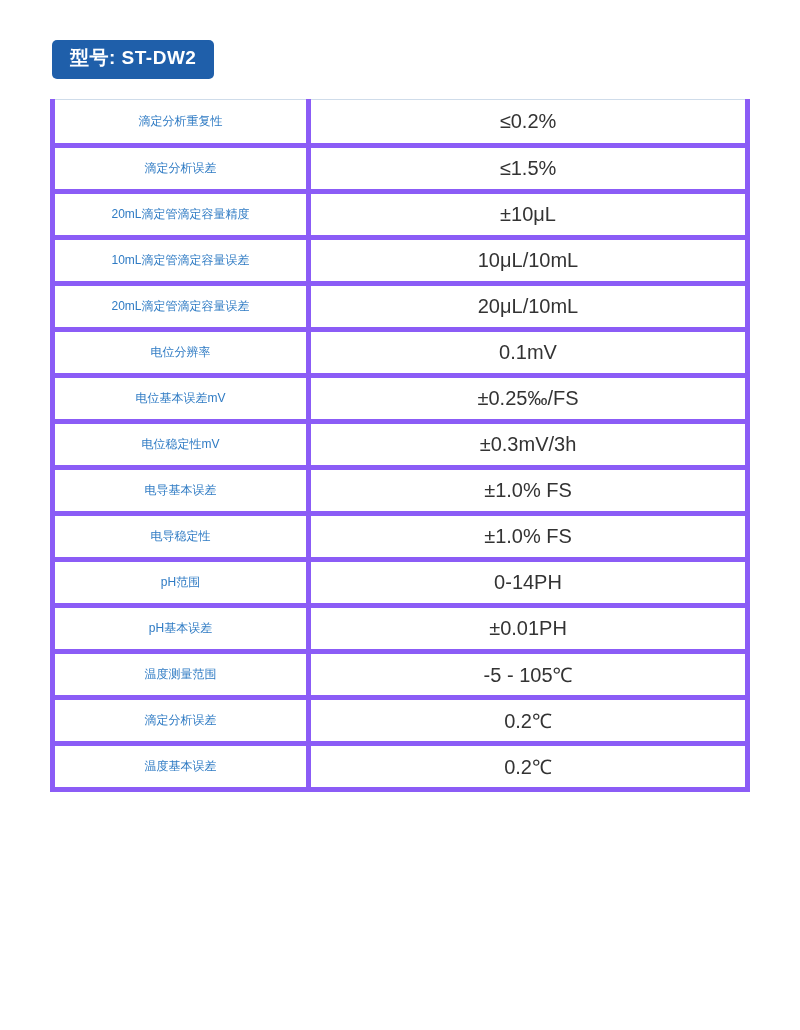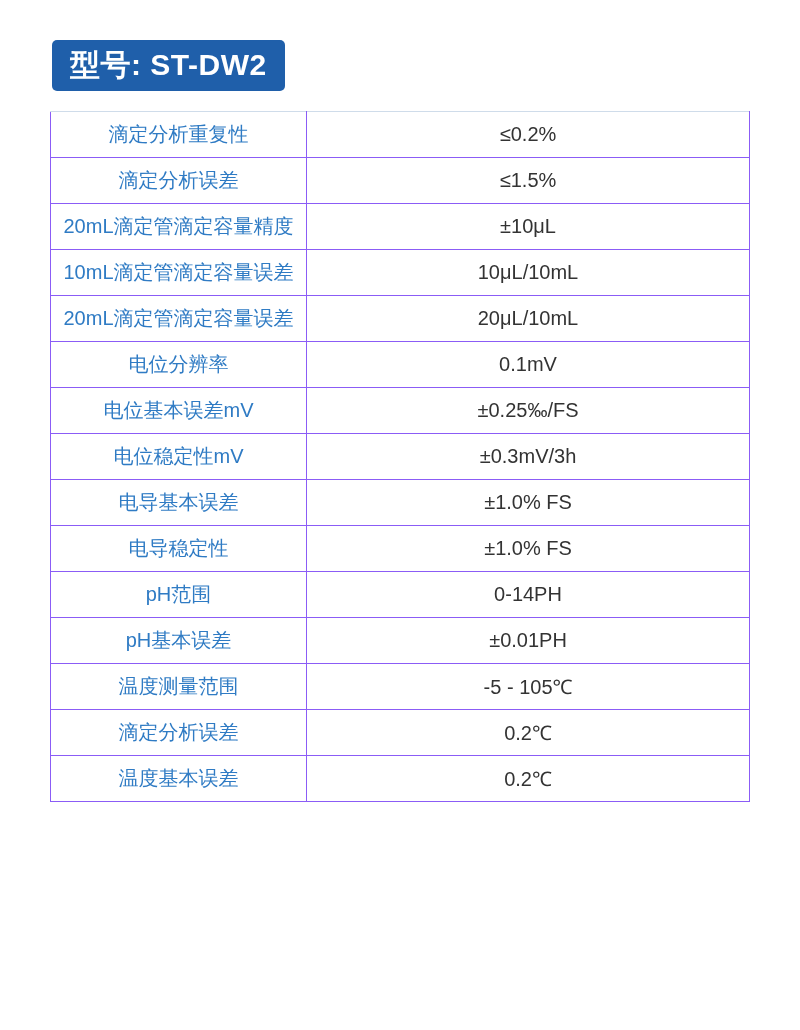--- a/index.html
+++ b/index.html
@@ -21,46 +21,46 @@
     box-sizing: border-box;
     padding: 40px 50px 0 50px;
   }
   .title-wrap {
     margin: 0 0 20px 2px;
   }
   .title-badge {
     display: inline-block;
     background: #1f5faa;
     color: #ffffff;
-    font-size: 30px;
+    font-size: 19px;
     font-weight: bold;
     letter-spacing: 0.5px;
     padding: 8px 18px 10px 18px;
     border-radius: 5px;
     line-height: 1.1;
   }
   table.spec {
     width: 700px;
     border-collapse: collapse;
     table-layout: fixed;
     background: #ffffff;
   }
   table.spec td {
-    border: 1px solid #8b5cf6;
+    border: 5px solid #8b5cf6;
     height: 46px;
     text-align: center;
     vertical-align: middle;
     font-size: 16px;
     padding: 4px 6px;
     box-sizing: border-box;
   }
   table.spec td.param {
     width: 256px;
     color: #2f7bc4;
-    font-size: 20px;
+    font-size: 12px;
   }
   table.spec td.value {
     color: #333333;
     font-size: 20px;
   }
   table.spec tr:first-child td {
     border-top: 1px solid #cfdcea;
   }
 </style>
 </head>

